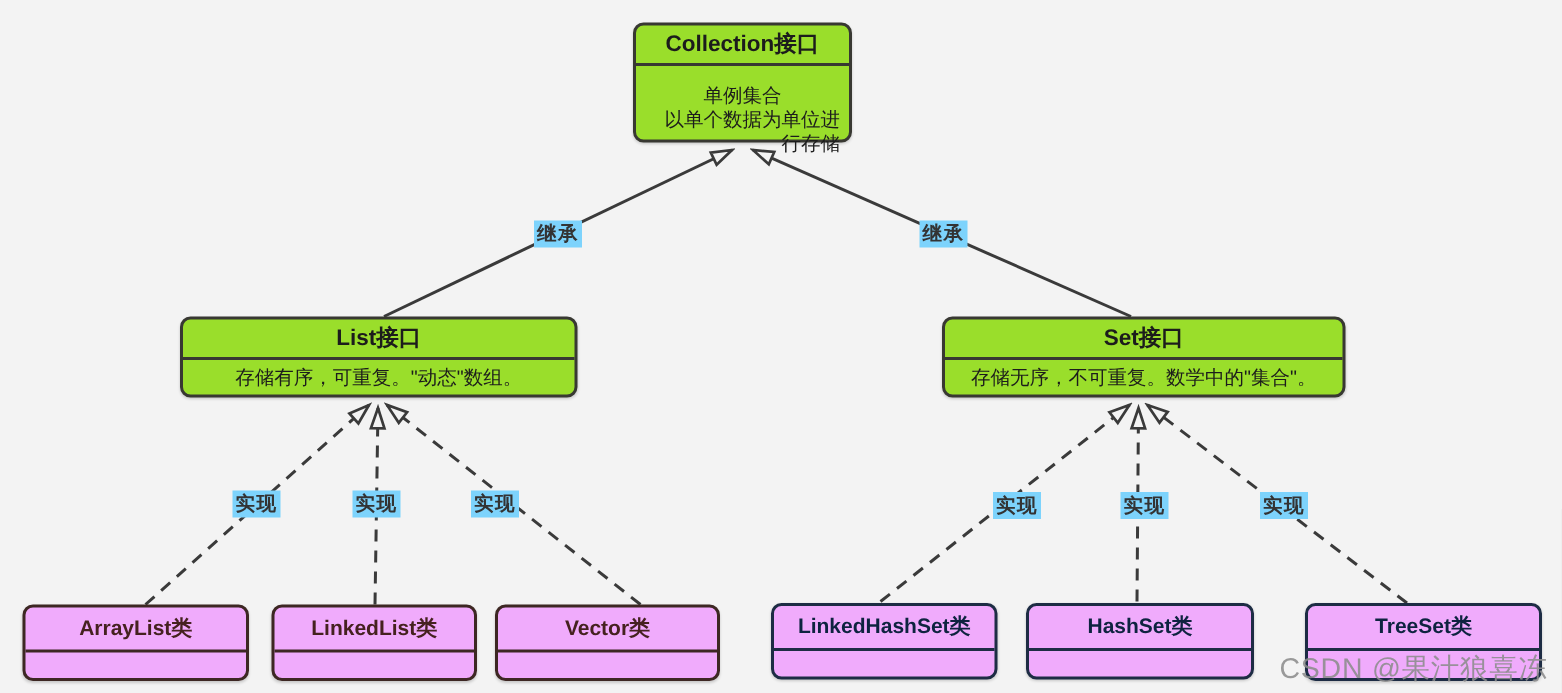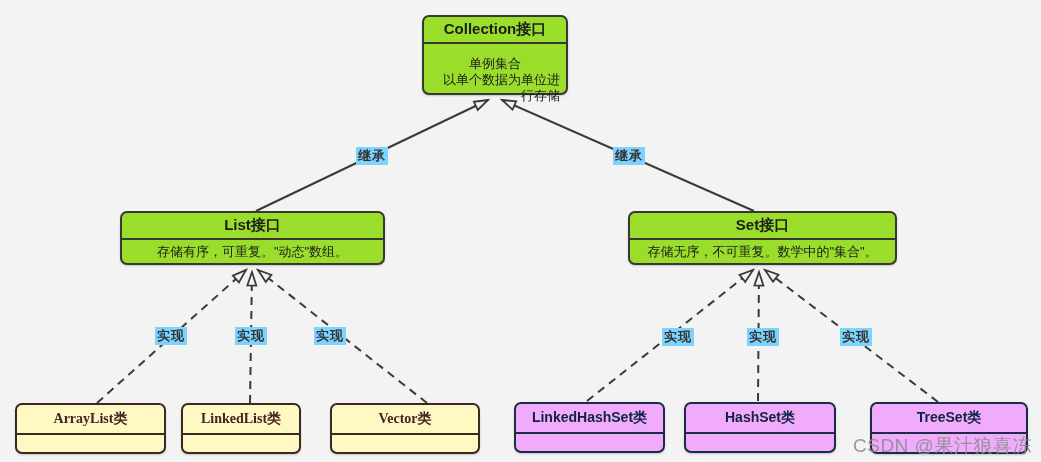--- a/index.html
+++ b/index.html
@@ -21,21 +21,21 @@
   }
   .node-body{flex:1 1 auto;}
   .iface{background:#9ade2b;color:#1c1c1c;}
   .iface .node-header{font-size:15px;height:25px;}
   .iface .node-body{font-size:13px;line-height:16px;padding:12px 6px;}
   .iface .node-body.centered{display:flex;align-items:center;justify-content:center;padding:0 4px;}
   .body-line-center{text-align:center;}
   .body-line-left{text-align:right;padding-left:2px;}
   .cls .node-header{font-size:14px;height:28px;}
   .cls .node-body{min-height:14px;}
-  .cls-list{background:#fef9c3;color:#45211f;font-family:Liberation Serif, serif;}
+  .cls-list{background:#f0abfc;color:#45211f;}
   .cls-list .node-header,.cls-list{border-color:#3d2723;}
   .cls-set{background:#f0abfc;color:#0e2340;}
   .cls-set .node-header,.cls-set{border-color:#1d2c44;}
   .edge-label{
     position:absolute;transform:translate(-50%,-50%);
     font-size:13px;font-weight:bold;color:#333;letter-spacing:1px;
     background:#7dd3fc;padding:0 2px;z-index:3;
   }
   .watermark{
     position:absolute;left:853px;top:433px;z-index:6;
@@ -92,21 +92,21 @@
 
   <div class="node iface" style="left:628px;top:211px;width:269px;height:54px;">
     <div class="node-header">Set接口</div>
     <div class="node-body centered">存储无序，不可重复。数学中的"集合"。</div>
   </div>
 
   <div class="node cls cls-list" style="left:15px;top:403px;width:151px;height:51px;">
     <div class="node-header">ArrayList类</div>
     <div class="node-body"></div>
   </div>
-  <div class="node cls cls-list" style="left:181px;top:403px;width:120px;height:51px;">
+  <div class="node cls cls-list" style="left:181px;top:403px;width:137px;height:51px;">
     <div class="node-header">LinkedList类</div>
     <div class="node-body"></div>
   </div>
   <div class="node cls cls-list" style="left:330px;top:403px;width:150px;height:51px;">
     <div class="node-header">Vector类</div>
     <div class="node-body"></div>
   </div>
 
   <div class="node cls cls-set" style="left:514px;top:402px;width:151px;height:51px;">
     <div class="node-header">LinkedHashSet类</div>

